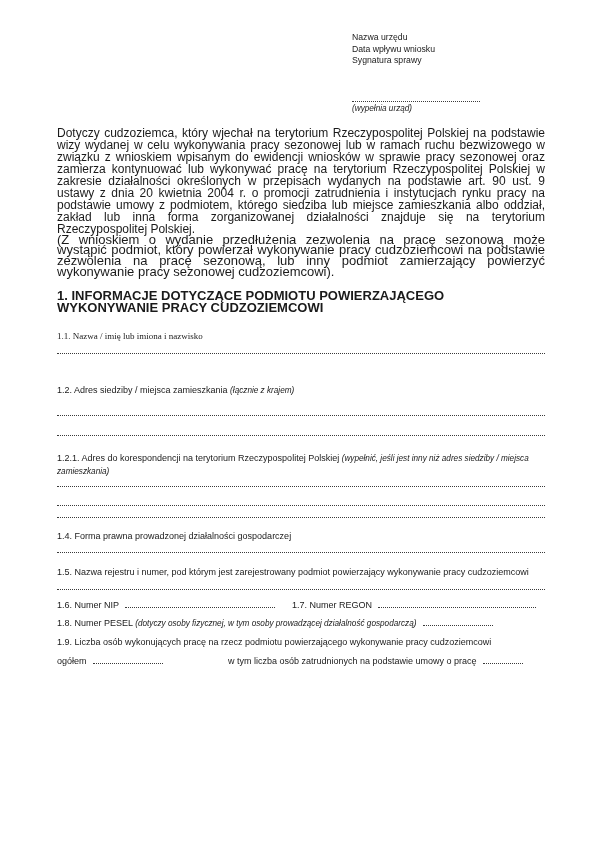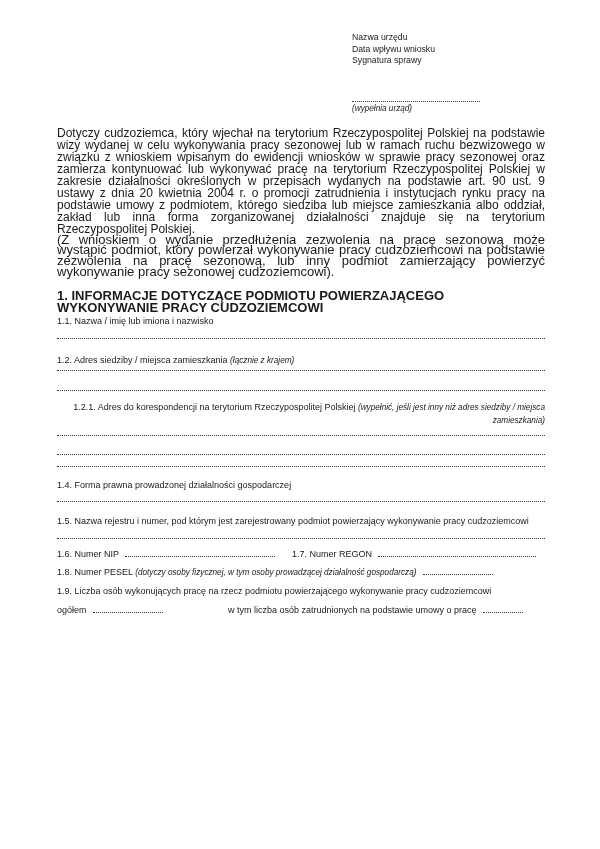--- a/index.html
+++ b/index.html
@@ -58,25 +58,25 @@
   .inline-note { font-style:italic; font-size:8.2px; }
 
   .dotline {
     height:2px; border-bottom:1.5px dotted #3a3a3a; width:100%;
   }
   .dotfill {
     display:inline-block; height:8px;
     border-bottom:1.5px dotted #3a3a3a;
   }
 
-  .mt3  { margin-top:1px; }  .mt6  { margin-top:6px; }
+  .mt3  { margin-top:16px;font-family:Liberation Serif, serif; }  .mt6  { margin-top:6px; }
   .mt7  { margin-top:7px; }  .mt8  { margin-top:8px; }
-  .mt9  { margin-top:9px; }  .mt10 { margin-top:10px;text-align:right; }
+  .mt9  { margin-top:9px; }  .mt10 { margin-top:16px; }
   .mt11 { margin-top:11px; } .mt12 { margin-top:12px; }
-  .mt13 { margin-top:13px; } .mt15 { margin-top:15px; }
+  .mt13 { margin-top:13px; } .mt15 { margin-top:30px; }
   .mt16 { margin-top:16px; } .mt17 { margin-top:17px; }
 
   .row { font-size:9px; line-height:12px; white-space:nowrap; }
   .row-split { position:relative; height:13px; }
   .row-split .right-part { position:absolute; left:171px; top:0; white-space:nowrap; }
 </style>
 </head>
 <body>
 
 <div class="page">

